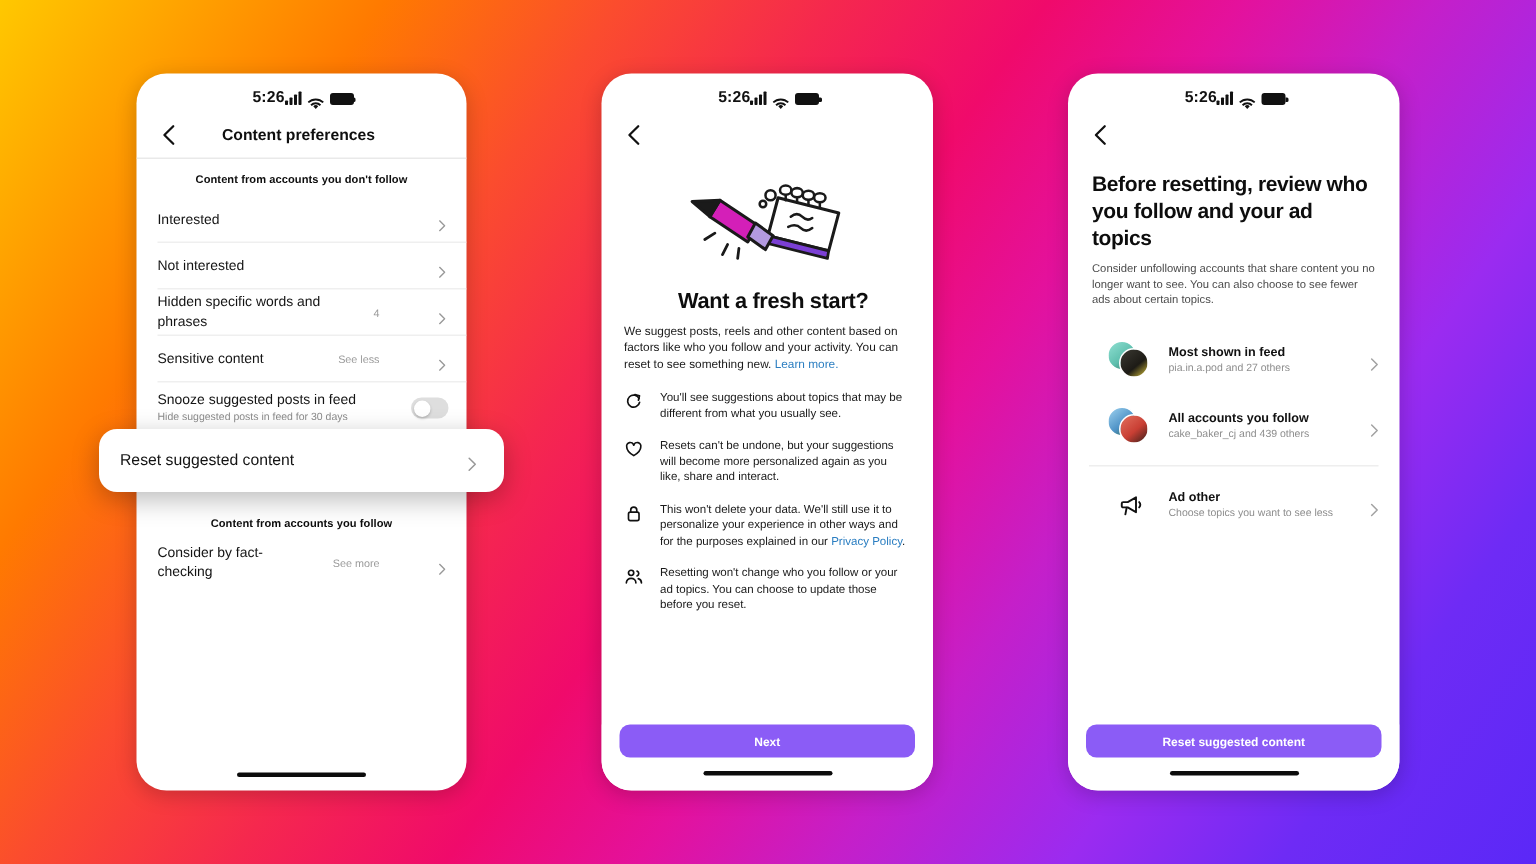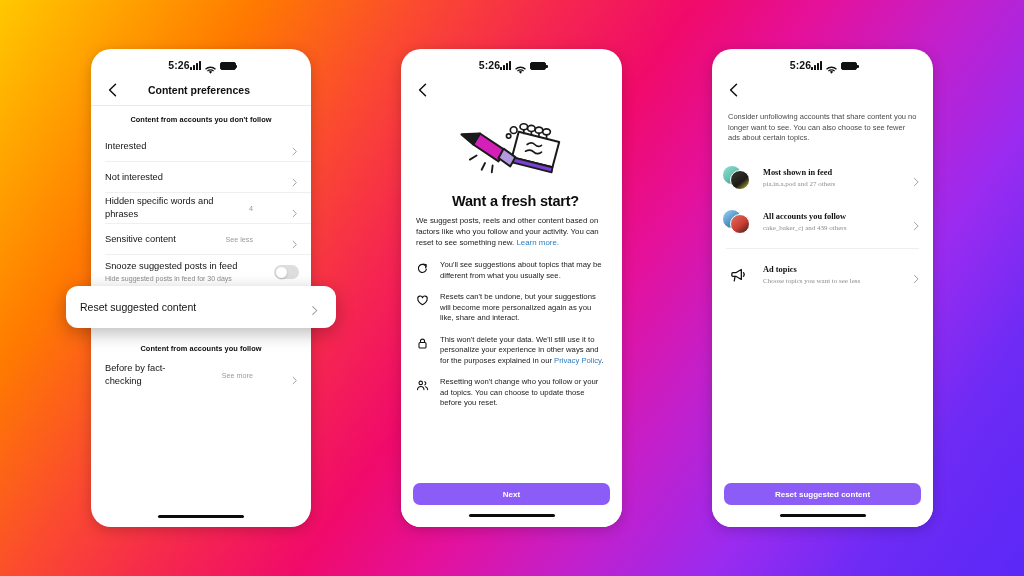--- a/index.html
+++ b/index.html
@@ -214,23 +214,22 @@
     line-height:18px;
     letter-spacing:-.25px;
   }
   .para3 {
     font-size:7.5px; color:#4a4a4a;
     line-height:10.5px;
     padding:7px 16px 0 16px;
   }
   .arow {
     display:flex; align-items:center;
-    padding:9px 13px 9px 10px;
+    padding:9px 13px 9px 26px;
     cursor:pointer;
-    font-family:Liberation Serif, serif;
   }
   .avstack {
     position:relative; width:32px; height:26px;
     flex:0 0 auto; margin-right:9px;
   }
   .av {
     position:absolute; width:20px; height:20px;
     border-radius:50%;
     border:1.5px solid #fff;
     background-size:cover;
@@ -347,21 +346,21 @@
           <span class="knob"></span>
         </span>
     </div>
 
     <div style="height:46px"></div>
 
     <div class="sec-head">Content from accounts you follow</div>
 
     <div class="row">
       <div class="row-main">
-        <div class="row-title">Before by fact-checking</div>
+        <div class="row-title">Consider by fact-checking</div>
       </div>
       <span class="row-aside">See more</span>
       <span class="chev">
         <svg viewBox="0 0 16 16" width="9" height="9">
             <path d="M5.5 2.2 11.4 8l-5.9 5.8" fill="none" stroke="#444" stroke-width="1.6" stroke-linecap="round" stroke-linejoin="round"></path>
           </svg>
       </span>
     </div>
 
     <div class="home-ind" style="position:absolute;bottom:9px;left:67px"></div>
@@ -513,20 +512,21 @@
     </div>
 
     <div class="navbar">
       <span class="back">
         <svg viewBox="0 0 16 16" width="16" height="16">
             <path d="M10.5 2.2 4.6 8l5.9 5.8" fill="none" stroke="#111" stroke-width="1.5" stroke-linecap="round" stroke-linejoin="round"></path>
           </svg>
       </span>
     </div>
 
+    <div class="h1-review">Before resetting, review who you follow and your ad topics</div>
     <div class="para3">Consider unfollowing accounts that share content you no longer want to see. You can also choose to see fewer ads about certain topics.</div>
 
     <div style="height:12px"></div>
 
     <div class="arow">
       <span class="avstack">
         <span class="av a" style="background:linear-gradient(140deg,#8fe0d2,#5fbfae 55%,#2e6e5e)"></span>
         <span class="av b" style="background:linear-gradient(140deg,#3b3a33,#1d1b16 60%,#d8c23a)"></span>
       </span>
       <span class="arow-main">
@@ -560,21 +560,21 @@
 
     <div class="arow">
       <span class="megaicon">
         <svg viewBox="0 0 24 24" width="17" height="17">
             <path d="M4 9.5h4.2L16 5v14l-7.8-4.5H4a1.4 1.4 0 0 1-1.4-1.4v-2.2A1.4 1.4 0 0 1 4 9.5z" fill="none" stroke="#111" stroke-width="1.8" stroke-linejoin="round"></path>
             <path d="M7.2 14.8 6 21" fill="none" stroke="#111" stroke-width="1.8" stroke-linecap="round"></path>
             <path d="M19 9.5a3.5 3.5 0 0 1 0 5" fill="none" stroke="#111" stroke-width="1.8" stroke-linecap="round"></path>
           </svg>
       </span>
       <span class="arow-main">
-        <span class="arow-title" style="display:block">Ad topics</span>
+        <span class="arow-title" style="display:block">Ad other</span>
         <span class="arow-sub" style="display:block">Choose topics you want to see less</span>
       </span>
       <span class="chev">
         <svg viewBox="0 0 16 16" width="10" height="10">
             <path d="M5.5 2.2 11.4 8l-5.9 5.8" fill="none" stroke="#555" stroke-width="1.6" stroke-linecap="round" stroke-linejoin="round"></path>
           </svg>
       </span>
     </div>
 
     <div class="cta-wrap">

